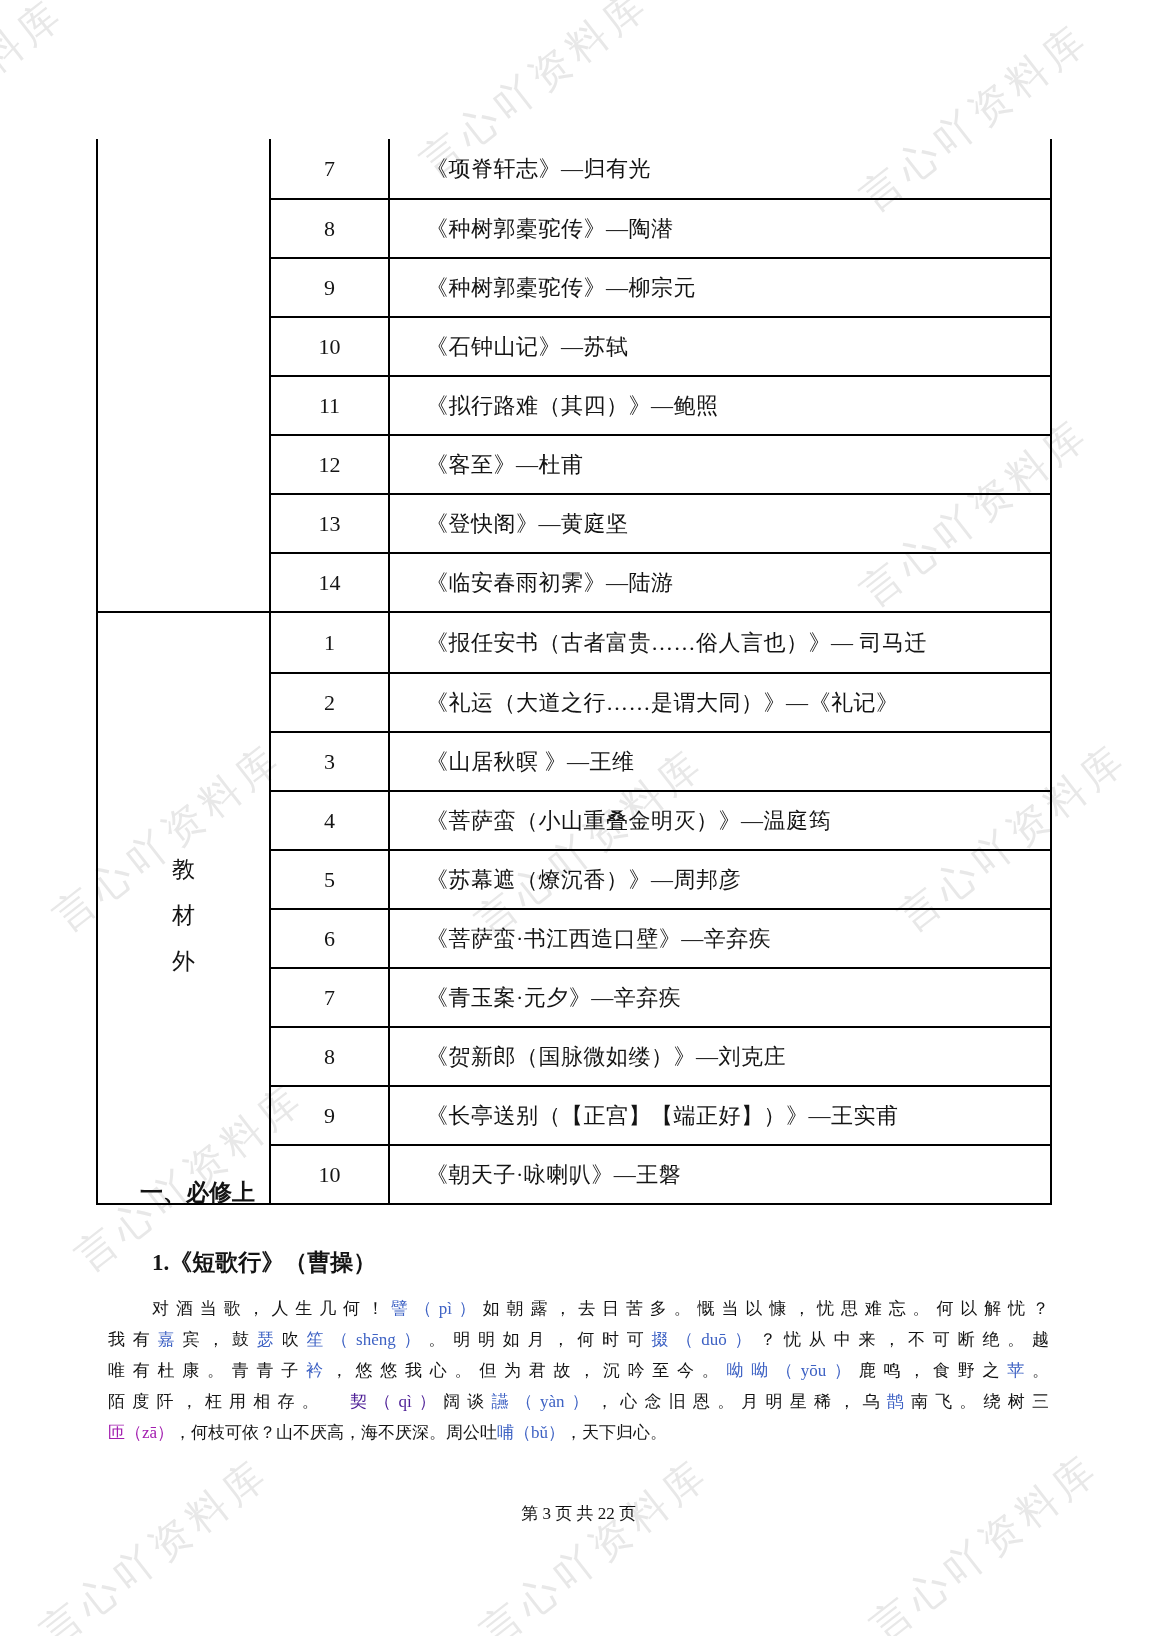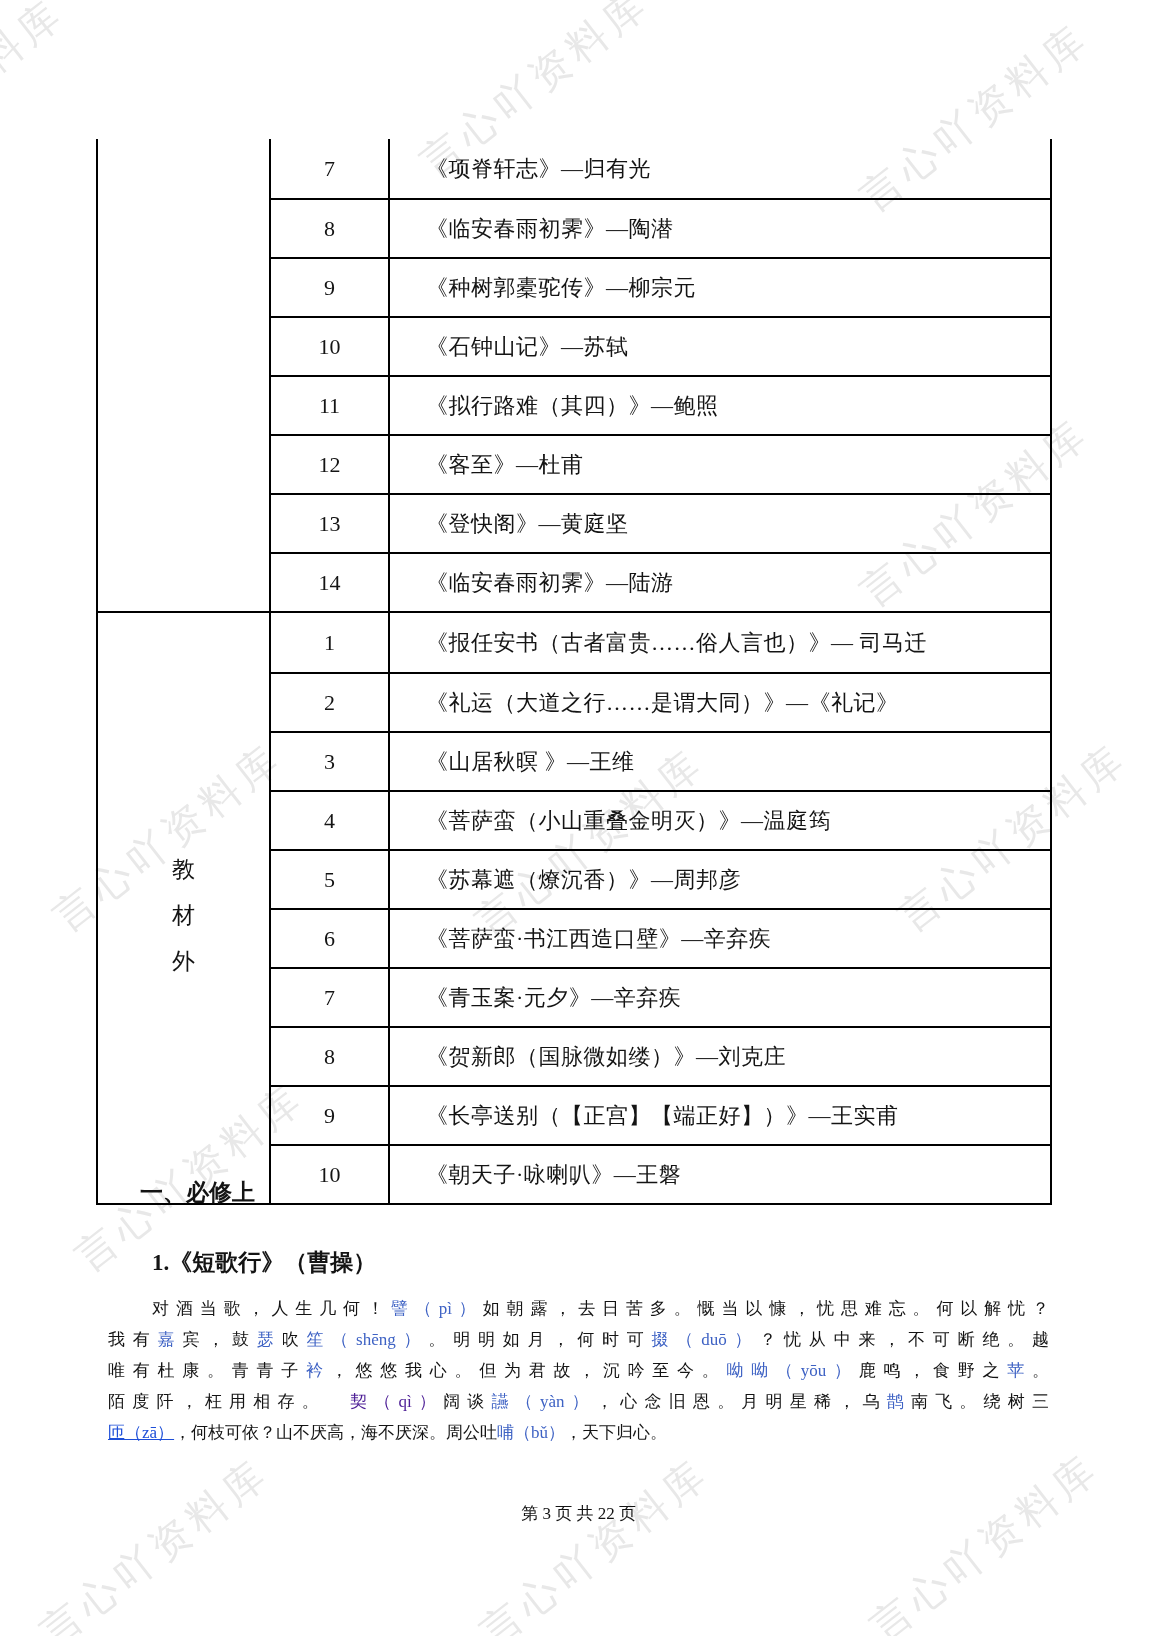--- a/index.html
+++ b/index.html
@@ -70,21 +70,21 @@
   <div class="rtable" id="rtable">
       <div class="tgroup">
         <div class="hcell"></div>
         <div class="rows">
           <div class="trow first">
             <div class="ncell">7</div>
             <div class="tcell">《项脊轩志》—归有光</div>
           </div>
           <div class="trow">
             <div class="ncell">8</div>
-            <div class="tcell">《临安春雨初霁》—陶潜</div>
+            <div class="tcell">《种树郭橐驼传》—陶潜</div>
           </div>
           <div class="trow">
             <div class="ncell">9</div>
             <div class="tcell">《种树郭橐驼传》—柳宗元</div>
           </div>
           <div class="trow">
             <div class="ncell">10</div>
             <div class="tcell">《石钟山记》—苏轼</div>
           </div>
           <div class="trow">
@@ -155,16 +155,16 @@
         </div>
       </div>
     </div>
   <div class="h-section">一、必修上</div>
   <div class="h-poem">1.《短歌行》（曹操）</div>
   <div class="para" id="para">
       <div class="pline first"><span>对酒当歌，人生几何！</span><span style="color: rgb(62, 98, 196);">譬（pì）</span><span>如朝露，去日苦多。慨当以慷，忧思难忘。何以解忧？</span></div>
       <div class="pline"><span>我有</span><span style="color: rgb(62, 98, 196);">嘉</span><span>宾，鼓</span><span style="color: rgb(62, 98, 196);">瑟</span><span>吹</span><span style="color: rgb(62, 98, 196);">笙（shēng）</span><span>。明明如月，何时可</span><span style="color: rgb(62, 98, 196);">掇（duō）</span><span>？忧从中来，不可断绝。越</span></div>
       <div class="pline"><span>唯有杜康。青青子</span><span style="color: rgb(62, 98, 196);">衿</span><span>，悠悠我心。但为君故，沉吟至今。</span><span style="color: rgb(62, 98, 196);">呦呦（yōu）</span><span>鹿鸣，食野之</span><span style="color: rgb(62, 98, 196);">苹</span><span>。</span></div>
       <div class="pline"><span>陌度阡，枉用相存。</span><span style="color: #4c1d95; margin-left: 24px;">契（qì）</span><span>阔谈</span><span style="color: rgb(62, 98, 196);">讌（yàn）</span><span>，心念旧恩。月明星稀，乌</span><span style="color: rgb(62, 98, 196);">鹊</span><span>南飞。绕树三</span></div>
-      <div class="pline last"><span style="color: #1d4ed8; text-decoration: underline;">匝（zā）</span><span>，何枝可依？山不厌高，海不厌深。周公吐</span><span style="color: rgb(62, 98, 196);">哺（bǔ）</span><span>，天下归心。</span></div>
+      <div class="pline last"><span style="color: #a21caf;">匝（zā）</span><span>，何枝可依？山不厌高，海不厌深。周公吐</span><span style="color: rgb(62, 98, 196);">哺（bǔ）</span><span>，天下归心。</span></div>
     </div>
   <div class="pfooter">第 3 页 共 22 页</div>
 </div>
 
 </body></html>

